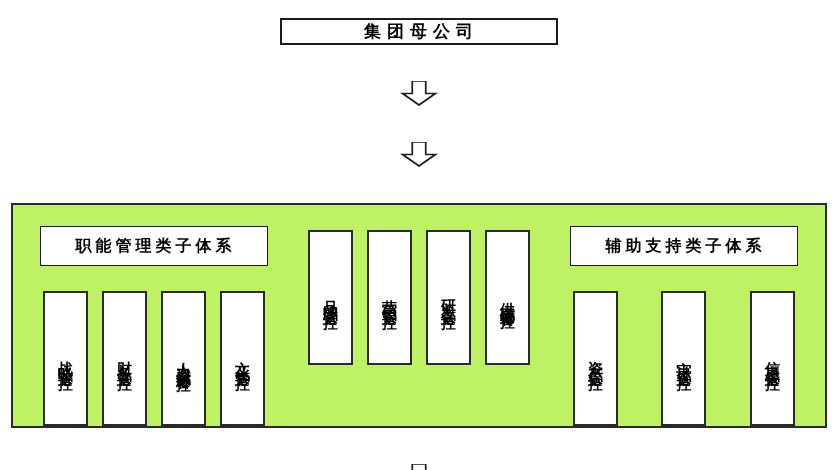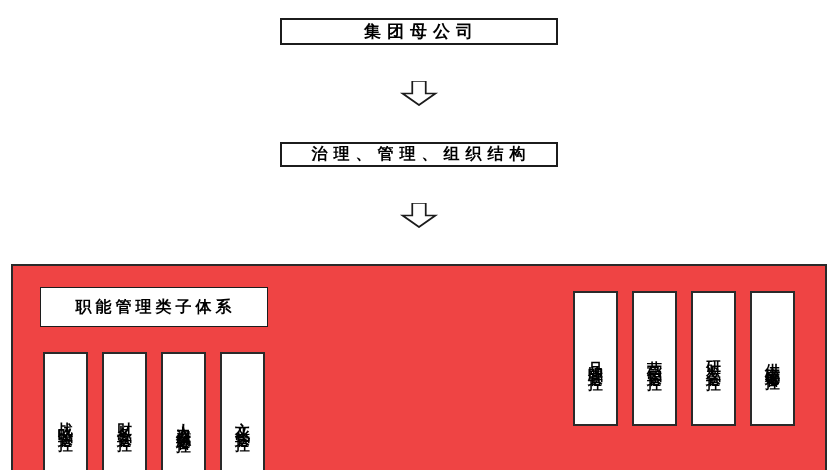--- a/index.html
+++ b/index.html
@@ -29,21 +29,21 @@
   }
   .governance-box {
     width: 278px; height: 40px;
     font-size: 16px; letter-spacing: 6px;
     text-indent: 6px;
   }
   .arrow { width: 40px; height: 25px; flex: 0 0 auto; display: block; }
   .container-box {
     width: 816px; height: 245px;
     border: 2px solid #2a2a2a;
-    background: #ef4444;
+    background: #bef264;
     display: flex; justify-content: space-between;
     padding: 0 27px;
   }
   .section {
     width: 228px;
     display: flex; flex-direction: column; align-items: center;
   }
   .section-header {
     margin-top: 21px;
     width: 100%; height: 40px;
@@ -82,23 +82,20 @@
 <div class="diagram">
 
   <div class="box top-box">
     <span>集团母公司</span>
   </div>
 
   <svg class="arrow" viewBox="0 0 40 26">
     <polygon points="13,0 27,0 27,13 37,13 20,25 3,13 13,13" fill="#ffffff" stroke="#1c1c1c" stroke-width="1.8" stroke-linejoin="miter"></polygon>
   </svg>
 
-  <div class="box governance-box">
-    <span>治理、管理、组织结构</span>
-  </div>
 
   <svg class="arrow" viewBox="0 0 40 26">
     <polygon points="13,0 27,0 27,13 37,13 20,25 3,13 13,13" fill="#ffffff" stroke="#1c1c1c" stroke-width="1.8" stroke-linejoin="miter"></polygon>
   </svg>
 
   <div class="container-box">
 
     <div class="section">
       <div class="box section-header">
         <span>职能管理类子体系</span>
@@ -113,20 +110,30 @@
 
     <div class="section">
       <div class="items-row">
         <div class="v-box">品牌管控</div>
         <div class="v-box">营销管控</div>
         <div class="v-box">研发管控</div>
         <div class="v-box six">供应链管控</div>
       </div>
     </div>
 
+    <div class="section">
+      <div class="box section-header">
+        <span>辅助支持类子体系</span>
+      </div>
+      <div class="items-row">
+        <div class="v-box">资产管控</div>
+        <div class="v-box">审计管控</div>
+        <div class="v-box">信息管控</div>
+      </div>
+    </div>
 
   </div>
 
   <svg class="arrow" viewBox="0 0 40 26">
     <polygon points="13,0 27,0 27,13 37,13 20,25 3,13 13,13" fill="#ffffff" stroke="#1c1c1c" stroke-width="1.8" stroke-linejoin="miter"></polygon>
   </svg>
 
 
 </div>
 

